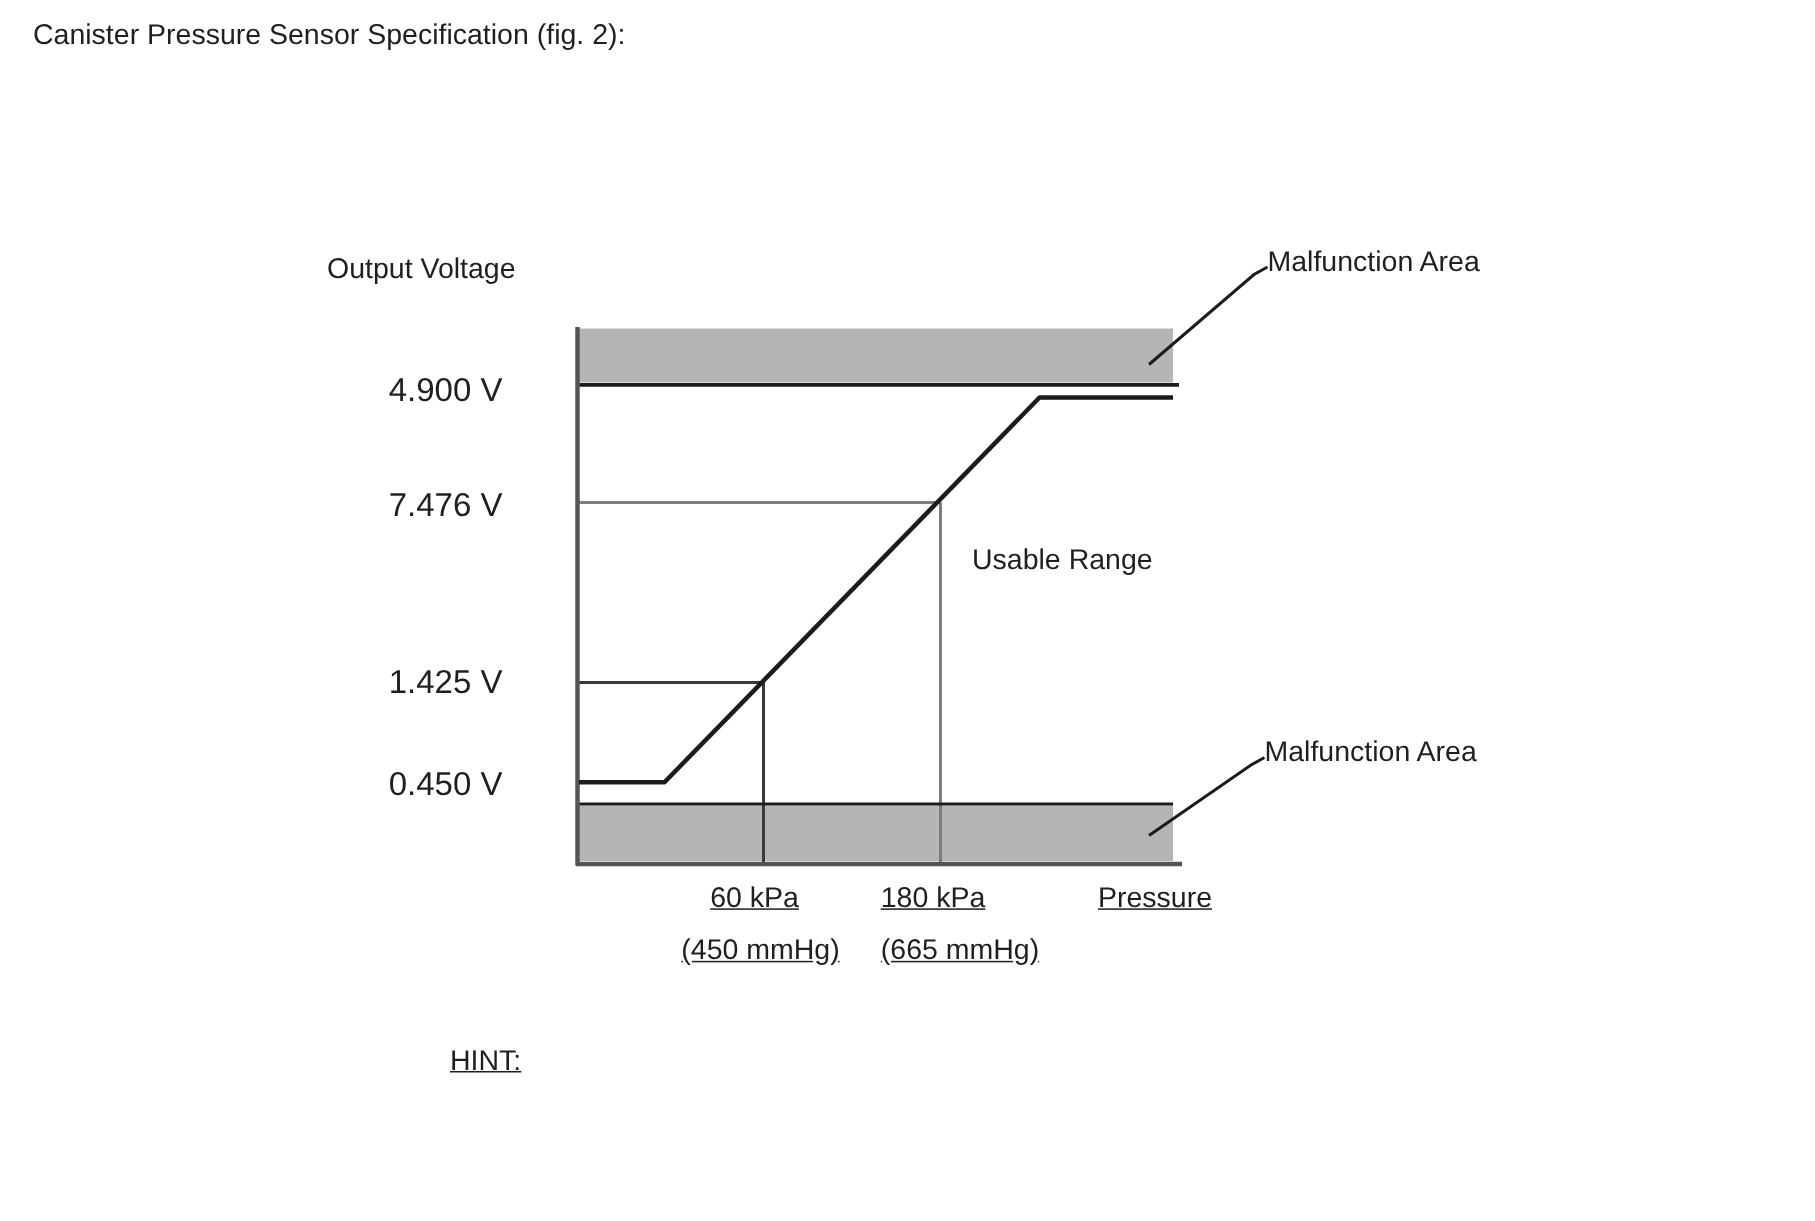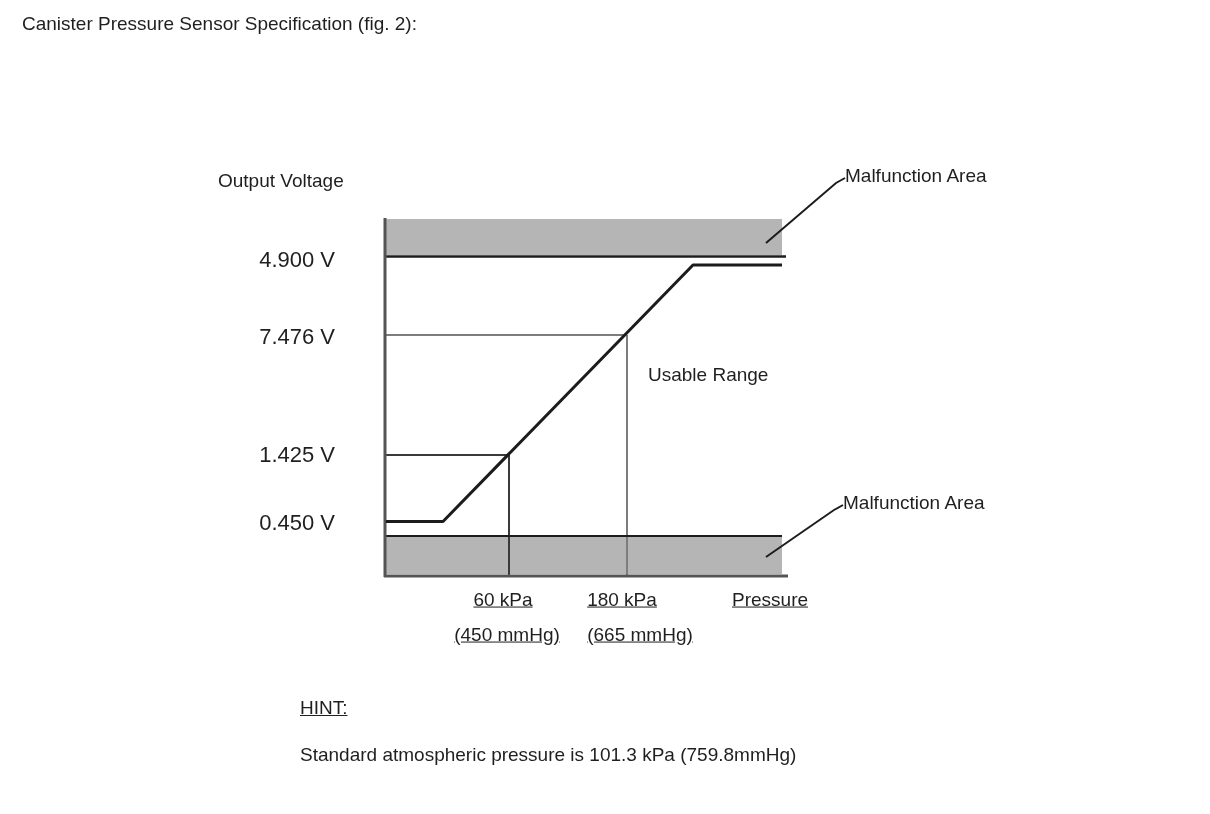--- a/index.html
+++ b/index.html
@@ -86,15 +86,14 @@
   <div class="lbl v-center" style="left:648px; top:375px;">Usable Range</div>
 
   <div class="lbl center" style="left:503px; top:600px;">60 kPa</div>
   <div class="lbl center" style="left:622px; top:600px;">180 kPa</div>
   <div class="lbl v-center" style="left:732px; top:600px;text-decoration:underline;">Pressure</div>
 
   <div class="lbl center" style="left:495px; top:635px;margin-left:12px;">(450 mmHg)</div>
   <div class="lbl center" style="left:640px; top:635px;">(665 mmHg)</div>
 
   <div class="lbl" style="left:300px; top:698px;text-decoration:underline;">HINT:</div>
-  <div class="lbl" style="left:300px; top:745px;">Standard atmospheric pressure is 101.3 kPa (759.8mmHg)</div>
 
 </div>
 
 </body></html>

